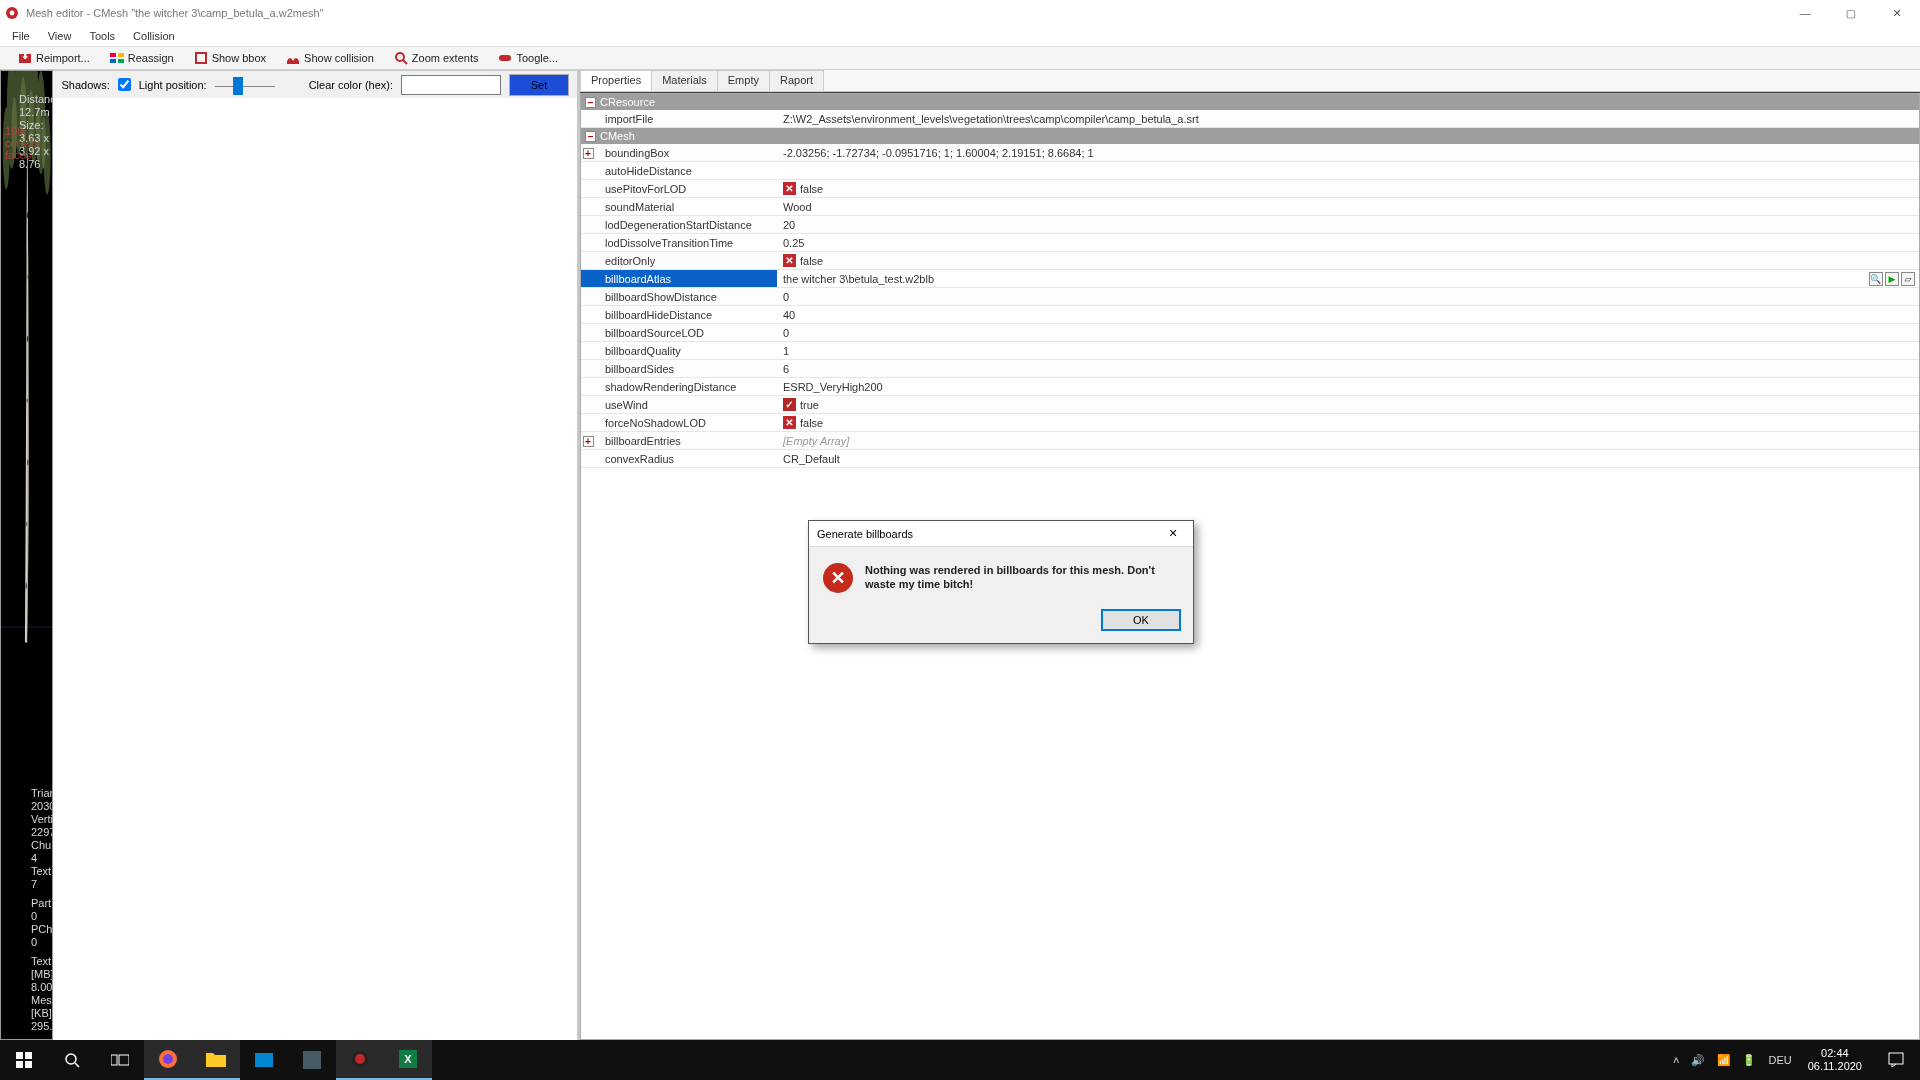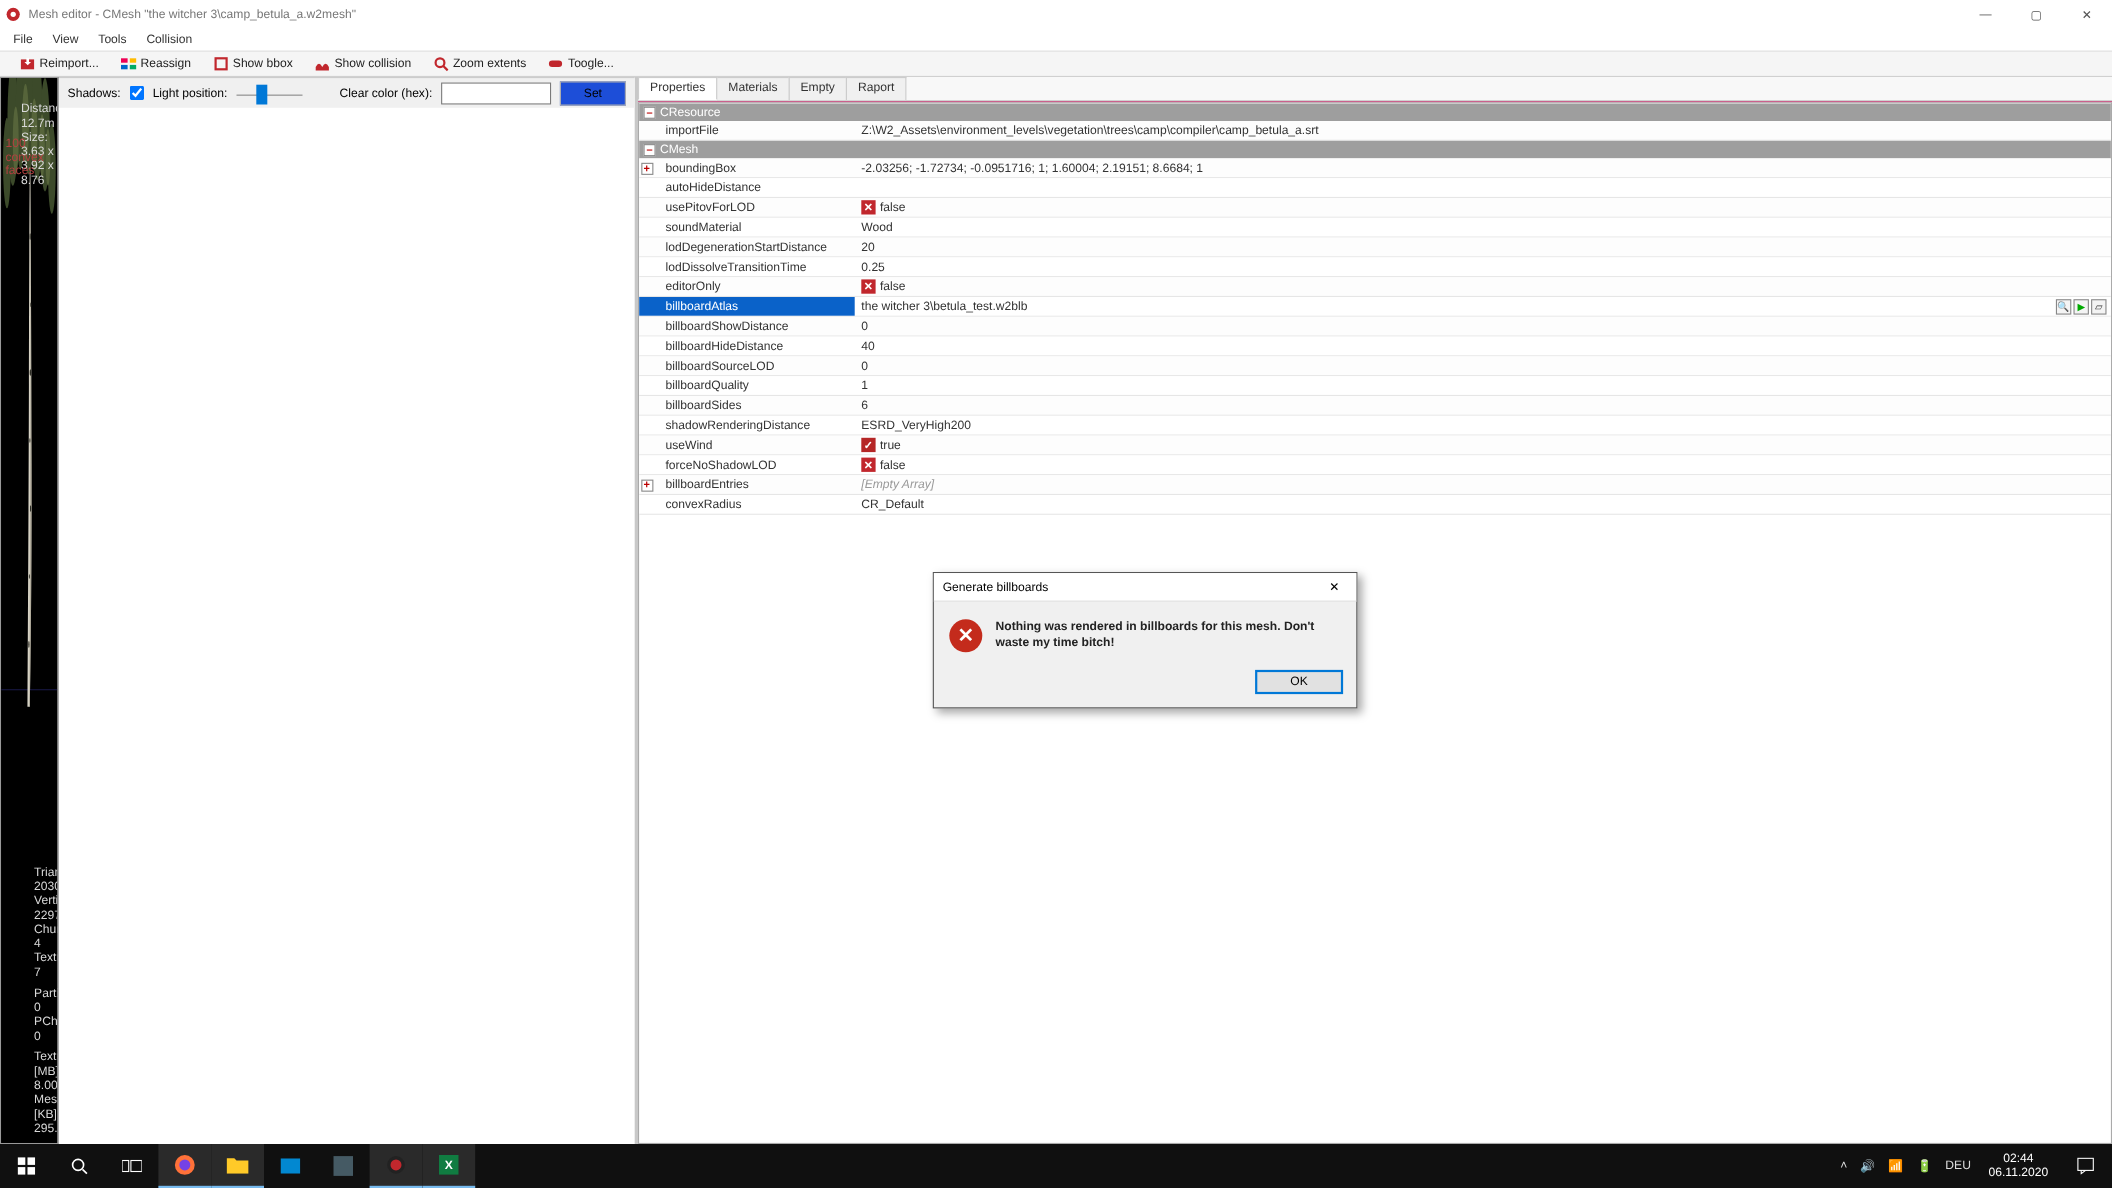--- a/index.html
+++ b/index.html
@@ -35,21 +35,21 @@
 
 .bottom-controls { height: 28px; display:flex; align-items:center; background:#f0f0f0; padding: 0 8px; gap:8px; border-top:1px solid #ccc; }
 .bottom-controls input[type="text"]{ height:20px; border:1px solid #7a7a7a; padding:0 4px; width:100px; font-size:11px;}
 .bottom-controls button { height:22px; width:60px; border:1px solid #adadad; background:#1d4ed8; font-size:11px;}
 .slider { width:60px; height:18px; position:relative; display:inline-block;}
 .slider .track { position:absolute; top:8px; height:3px; width:100%; background:transparent; border-bottom:1px solid #888;}
 .slider .thumb { position:absolute; top:1px; left:18px; width:10px; height:18px; background:#0078d7; }
 input[type="checkbox"]{ width:13px; height:13px; }
 
 
-.rightpanel { flex:1; display:flex; flex-direction:column; background:#be185d; }
+.rightpanel { flex:1; display:flex; flex-direction:column; background:#404040; }
 .tabs { display:flex; height:22px; background:#f8f8f8; border-bottom:1px solid #ccc; position:relative; top:-23px; margin-bottom:-23px; margin-left:1px;}
 .tabs .tab { padding:3px 10px; border:1px solid #ccc; border-bottom:none; background:#f0f0f0; margin-right:-1px; color:#333;}
 .tabs .tab.active { background:#fff; border-bottom:1px solid #fff; position:relative; z-index:2;}
 .propgrid { flex:1; overflow:auto; border:1px solid #aaa; margin:0; background:#fff;}
 .pg-header { background:#9e9e9e; color:#fff; padding:1px 4px; display:flex; align-items:center; gap:4px; height:16px;}
 .pg-header .toggle { width:11px; height:11px; background:#fff; color:#b00; font-weight:bold; text-align:center; line-height:9px; border:1px solid #888; font-size:10px;}
 .pg-row { display:flex; border-bottom:1px solid #e6e6e6; height:18px; align-items:center; }
 .pg-row .expander { width:14px; text-align:center; }
 .pg-row .expander .plus { display:inline-block; width:11px; height:11px; background:#fff; color:#b00; font-weight:bold; text-align:center; line-height:9px; border:1px solid #888; font-size:10px;}
 .pg-row .name { width:182px; padding-left:10px; color:#333; }
@@ -58,21 +58,21 @@
 .pg-row .namecell { display:flex; align-items:center; width:196px; height:100%; }
 .boolbox { width:13px; height:13px; display:inline-flex; align-items:center; justify-content:center; color:#fff; font-weight:bold; font-size:10px;}
 .boolbox.false { background:#c1272d; } 
 .boolbox.checktrue { background:#b52626; }
 .value .empty { color:#999; font-style:italic; }
 .value .rowbtns { margin-left:auto; display:flex; gap:2px; padding-right:4px;}
 .value .rowbtns span { width:14px; height:14px; border:1px solid #888; background:#f4f4f4; display:inline-flex; align-items:center; justify-content:center; font-size:9px;}
 
 
 .dialog-backdrop { position:absolute; inset:0; pointer-events:none; }
-.dialog { position:absolute; top:520px; left:848px; width:386px; background:#f0f0f0; border:1px solid #555; box-shadow: 4px 4px 8px rgba(0,0,0,0.35); }
+.dialog { position:absolute; top:520px; left:808px; width:386px; background:#f0f0f0; border:1px solid #555; box-shadow: 4px 4px 8px rgba(0,0,0,0.35); }
 .dialog .dtitle { background:#fff; height:26px; display:flex; align-items:center; padding:0 8px; border-bottom:1px solid #ddd;}
 .dialog .dtitle .xbtn { margin-left:auto; width:24px; height:20px; display:flex; align-items:center; justify-content:center;}
 .dialog .dbody { display:flex; padding:16px 14px 8px 14px; gap:12px; }
 .dialog .erricon { width:30px; height:30px; border-radius:50%; background:#c42b1c; display:flex; align-items:center; justify-content:center; color:#fff; font-weight:bold; font-size:18px; flex-shrink:0;}
 .dialog .msg { font-weight:bold; color:#222; line-height:14px;}
 .dialog .dbuttons { display:flex; justify-content:flex-end; padding:8px 12px 12px 12px;}
 .dialog .okbtn { width:80px; height:22px; border:2px solid #0078d7; background:#e1e1e1; }
 
 
 .taskbar { height:40px; background:#101010; display:flex; align-items:center; color:#fff; }

